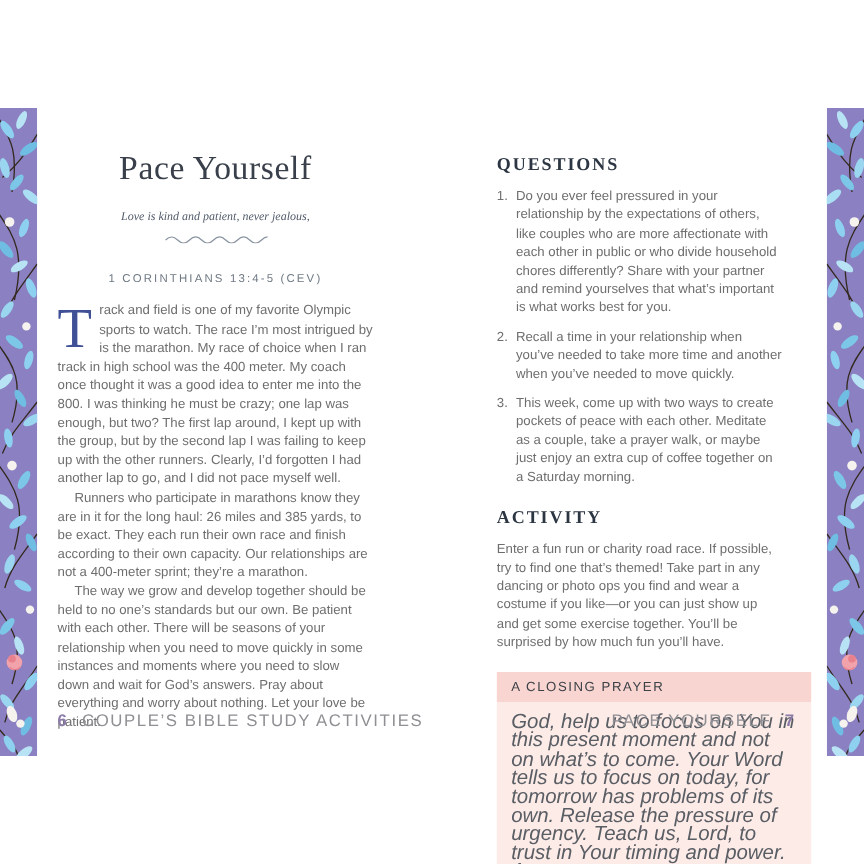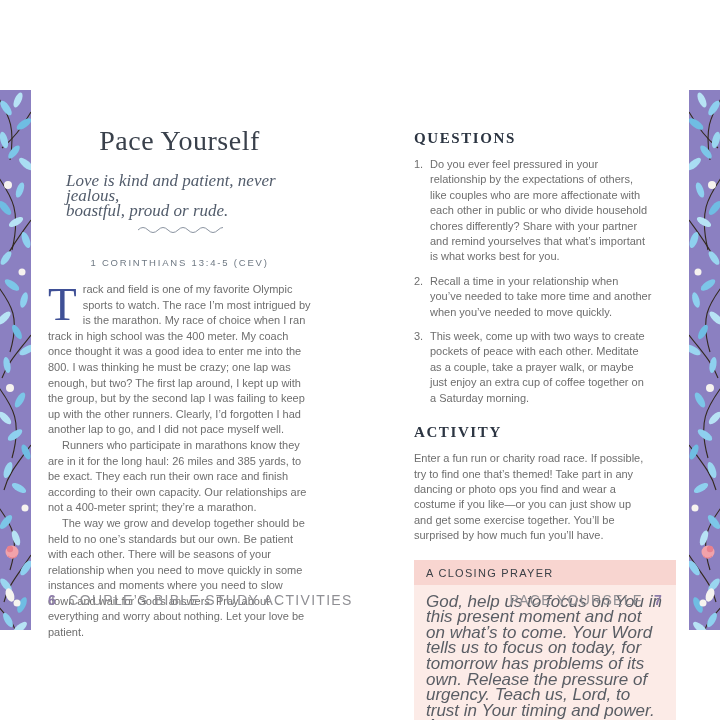--- a/index.html
+++ b/index.html
@@ -15,22 +15,22 @@
 
   
   .left-page{position:absolute;left:48px;top:126px;width:263px;}
   .chapter-title{
     font-family:"Liberation Serif","DejaVu Serif",serif;
     font-size:28px;font-weight:400;color:#39404b;letter-spacing:.5px;
     text-align:center;margin:0 0 17px 0;line-height:30px;
   }
   .verse-quote{
     font-family:"Liberation Serif","DejaVu Serif",serif;
-    font-style:italic;font-size:17px;line-height:15px;color:#525c6b;
-    text-align:left;margin:0 18px;
+    font-style:italic;font-size:10px;line-height:15px;color:#525c6b;
+    text-align:center;margin:0 18px;
   }
   .squiggle{display:block;margin:7px auto 6px auto;}
   .scripture-ref{
     font-size:9.5px;letter-spacing:1.8px;color:#6e7883;text-align:center;
     font-family:"Liberation Sans",sans-serif;margin-bottom:14px;margin-top:24px;
   }
   .body-copy{font-size:11px;line-height:15.6px;color:#6e6e6e;text-align:left;}
   .body-copy p{margin:0;}
   .body-copy p.indent{text-indent:14px;}
   .dropcap{
@@ -152,21 +152,20 @@
         <use href="#stripArt"></use>
       </g>
     </svg>
   </div>
 
   <div class="left-page">
     <h1 class="chapter-title">Pace Yourself</h1>
 
     <div class="verse-quote">
       <div>Love is kind and patient, never jealous,</div>
-      <div>boastful, proud or rude.</div>
     </div>
 
     <svg class="squiggle" width="86" height="8" viewBox="0 0 86 8">
       <path d="M1,5 q5,-5 10,0 q5,5 10,0 q5,-5 10,0 q5,5 10,0 q5,-5 10,0 q5,5 10,0 q5,-5 10,0 q5,5 10,0 q5,-5 10,0" fill="none" stroke="#8a93a0" stroke-width="1"></path>
     </svg>
 
     <div class="scripture-ref">1 CORINTHIANS 13:4-5 (CEV)</div>
 
     <div class="body-copy">
       <p><span class="dropcap">T</span><span>rack and field is one of my favorite Olympic sports to watch. The race I’m most intrigued by is the marathon. My race of choice when I ran track in high school was the 400 meter. My coach once thought it was a good idea to enter me into the 800. I was thinking he must be crazy; one lap was enough, but two? The first lap around, I kept up with the group, but by the second lap I was failing to keep up with the other runners. Clearly, I’d forgotten I had another lap to go, and I did not pace myself well.</span></p>

